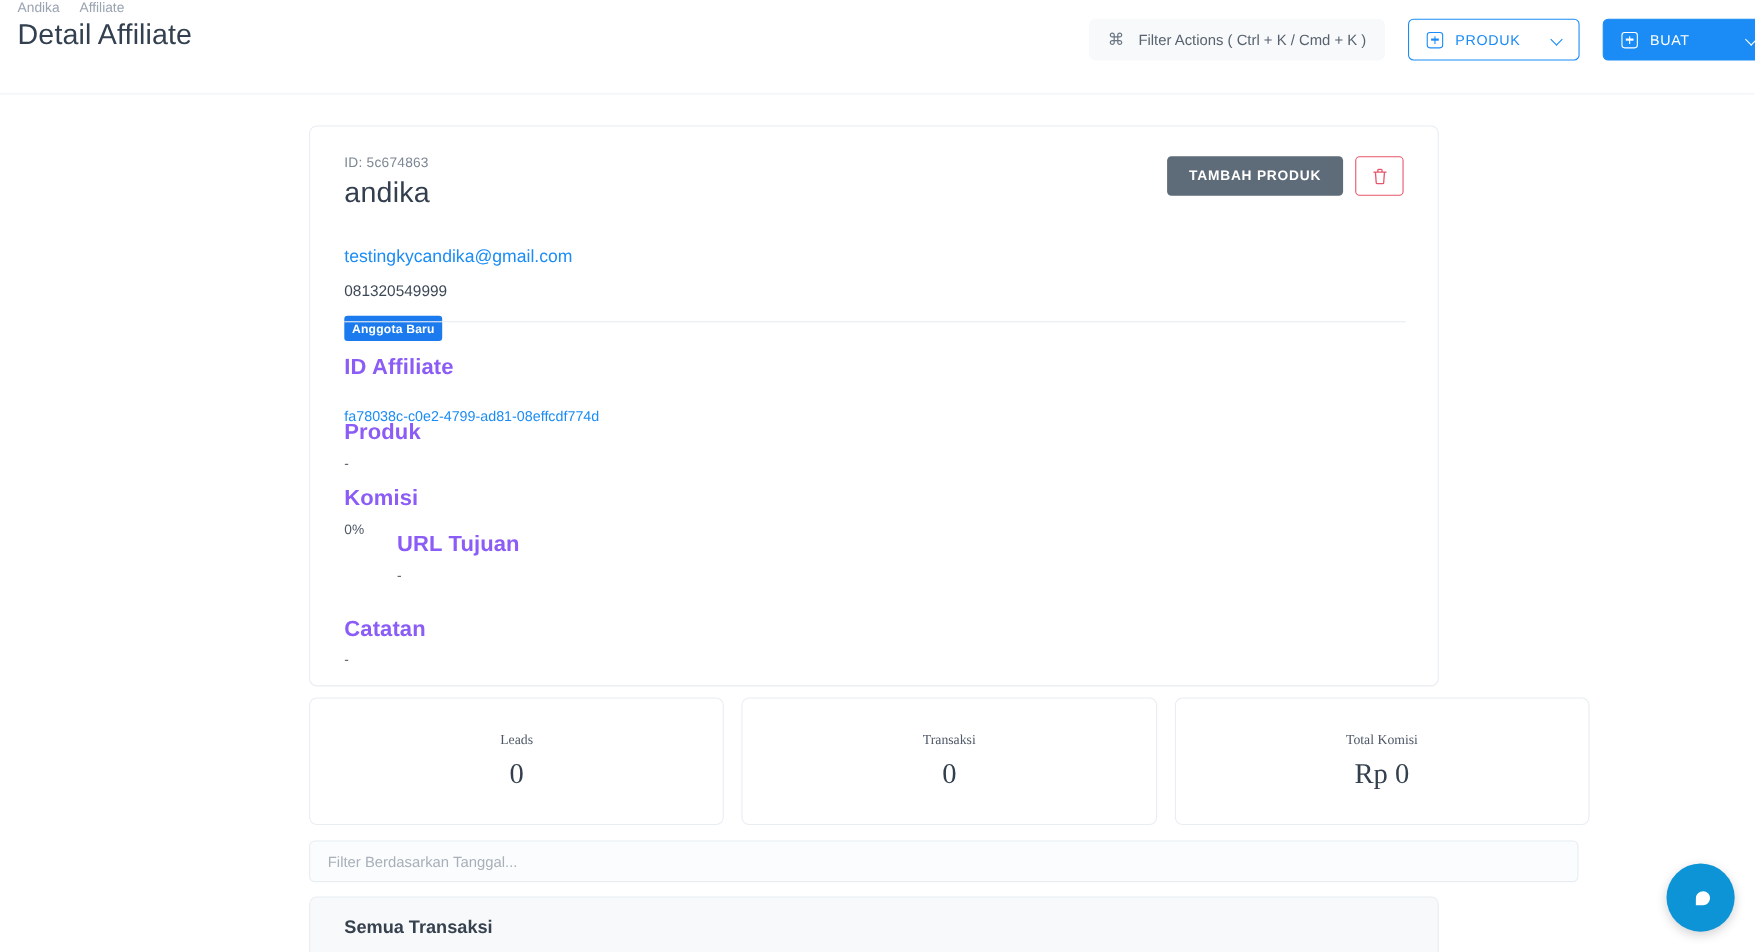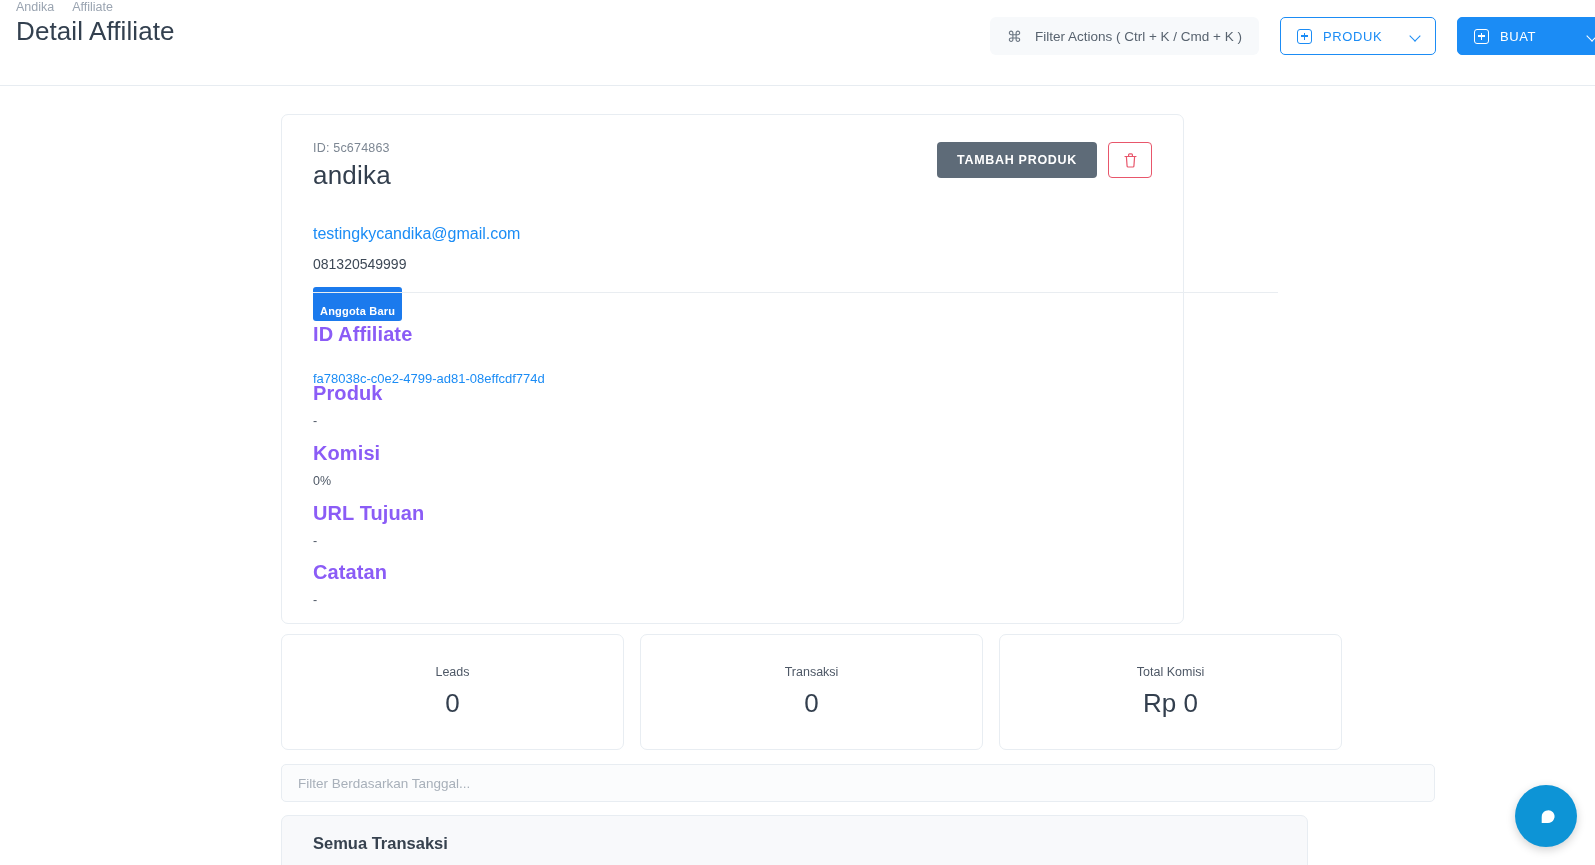--- a/index.html
+++ b/index.html
@@ -133,21 +133,21 @@
     position: absolute;
     top: 86px; left: 0;
     width: 1595px;
     height: 779px;
     background: #ffffff;
   }
 
   .card {
     position: absolute;
     left: 281px;
-    width: 903px;
+    width: 1027px;
     background: #ffffff;
     border: 1px solid #e8edf2;
     border-radius: 7px;
   }
 
   .detail-card { top: 28px; height: 510px; }
 
   .id-line {
     position: absolute;
     left: 31px; top: 26px;
@@ -178,21 +178,21 @@
   }
   .badge {
     position: absolute;
     left: 31px; top: 172px;
     display: inline-block;
     background: #1b7aed;
     color: #ffffff;
     font-size: 11px;
     font-weight: bold;
     letter-spacing: 0.2px;
-    padding: 18px 7px 4px;
+    padding: 7px 7px 4px;
     border-radius: 3px;
   }
 
   .card-actions {
     position: absolute;
     right: 31px; top: 27px;
     display: flex;
     align-items: center;
     gap: 11px;
   }
@@ -238,30 +238,31 @@
   .field-value {
     margin-top: 9px;
     font-size: 12.5px;
     color: #4e5866;
   }
   .field-value.link { color: #1b8cf5; font-size: 13px; margin-top: 25px; }
 
   .f-idaff   { top: 208px; }
   .f-produk  { top: 267px; }
   .f-komisi  { top: 327px; }
-  .f-url     { top: 387px; }
+  .f-url     { top: 369px; margin-left: 48px; }
   .f-catatan { top: 446px; }
 
   
   .stats {
     position: absolute;
     left: 281px; top: 548px;
-    width: 1061px;
+    width: 1164px;
     display: flex;
     gap: 16px;
+    font-family: Liberation Serif, serif;
   }
   .stat {
     flex: 1;
     height: 116px;
     background: #ffffff;
     border: 1px solid #e8edf2;
     border-radius: 7px;
     display: flex;
     flex-direction: column;
     align-items: center;

